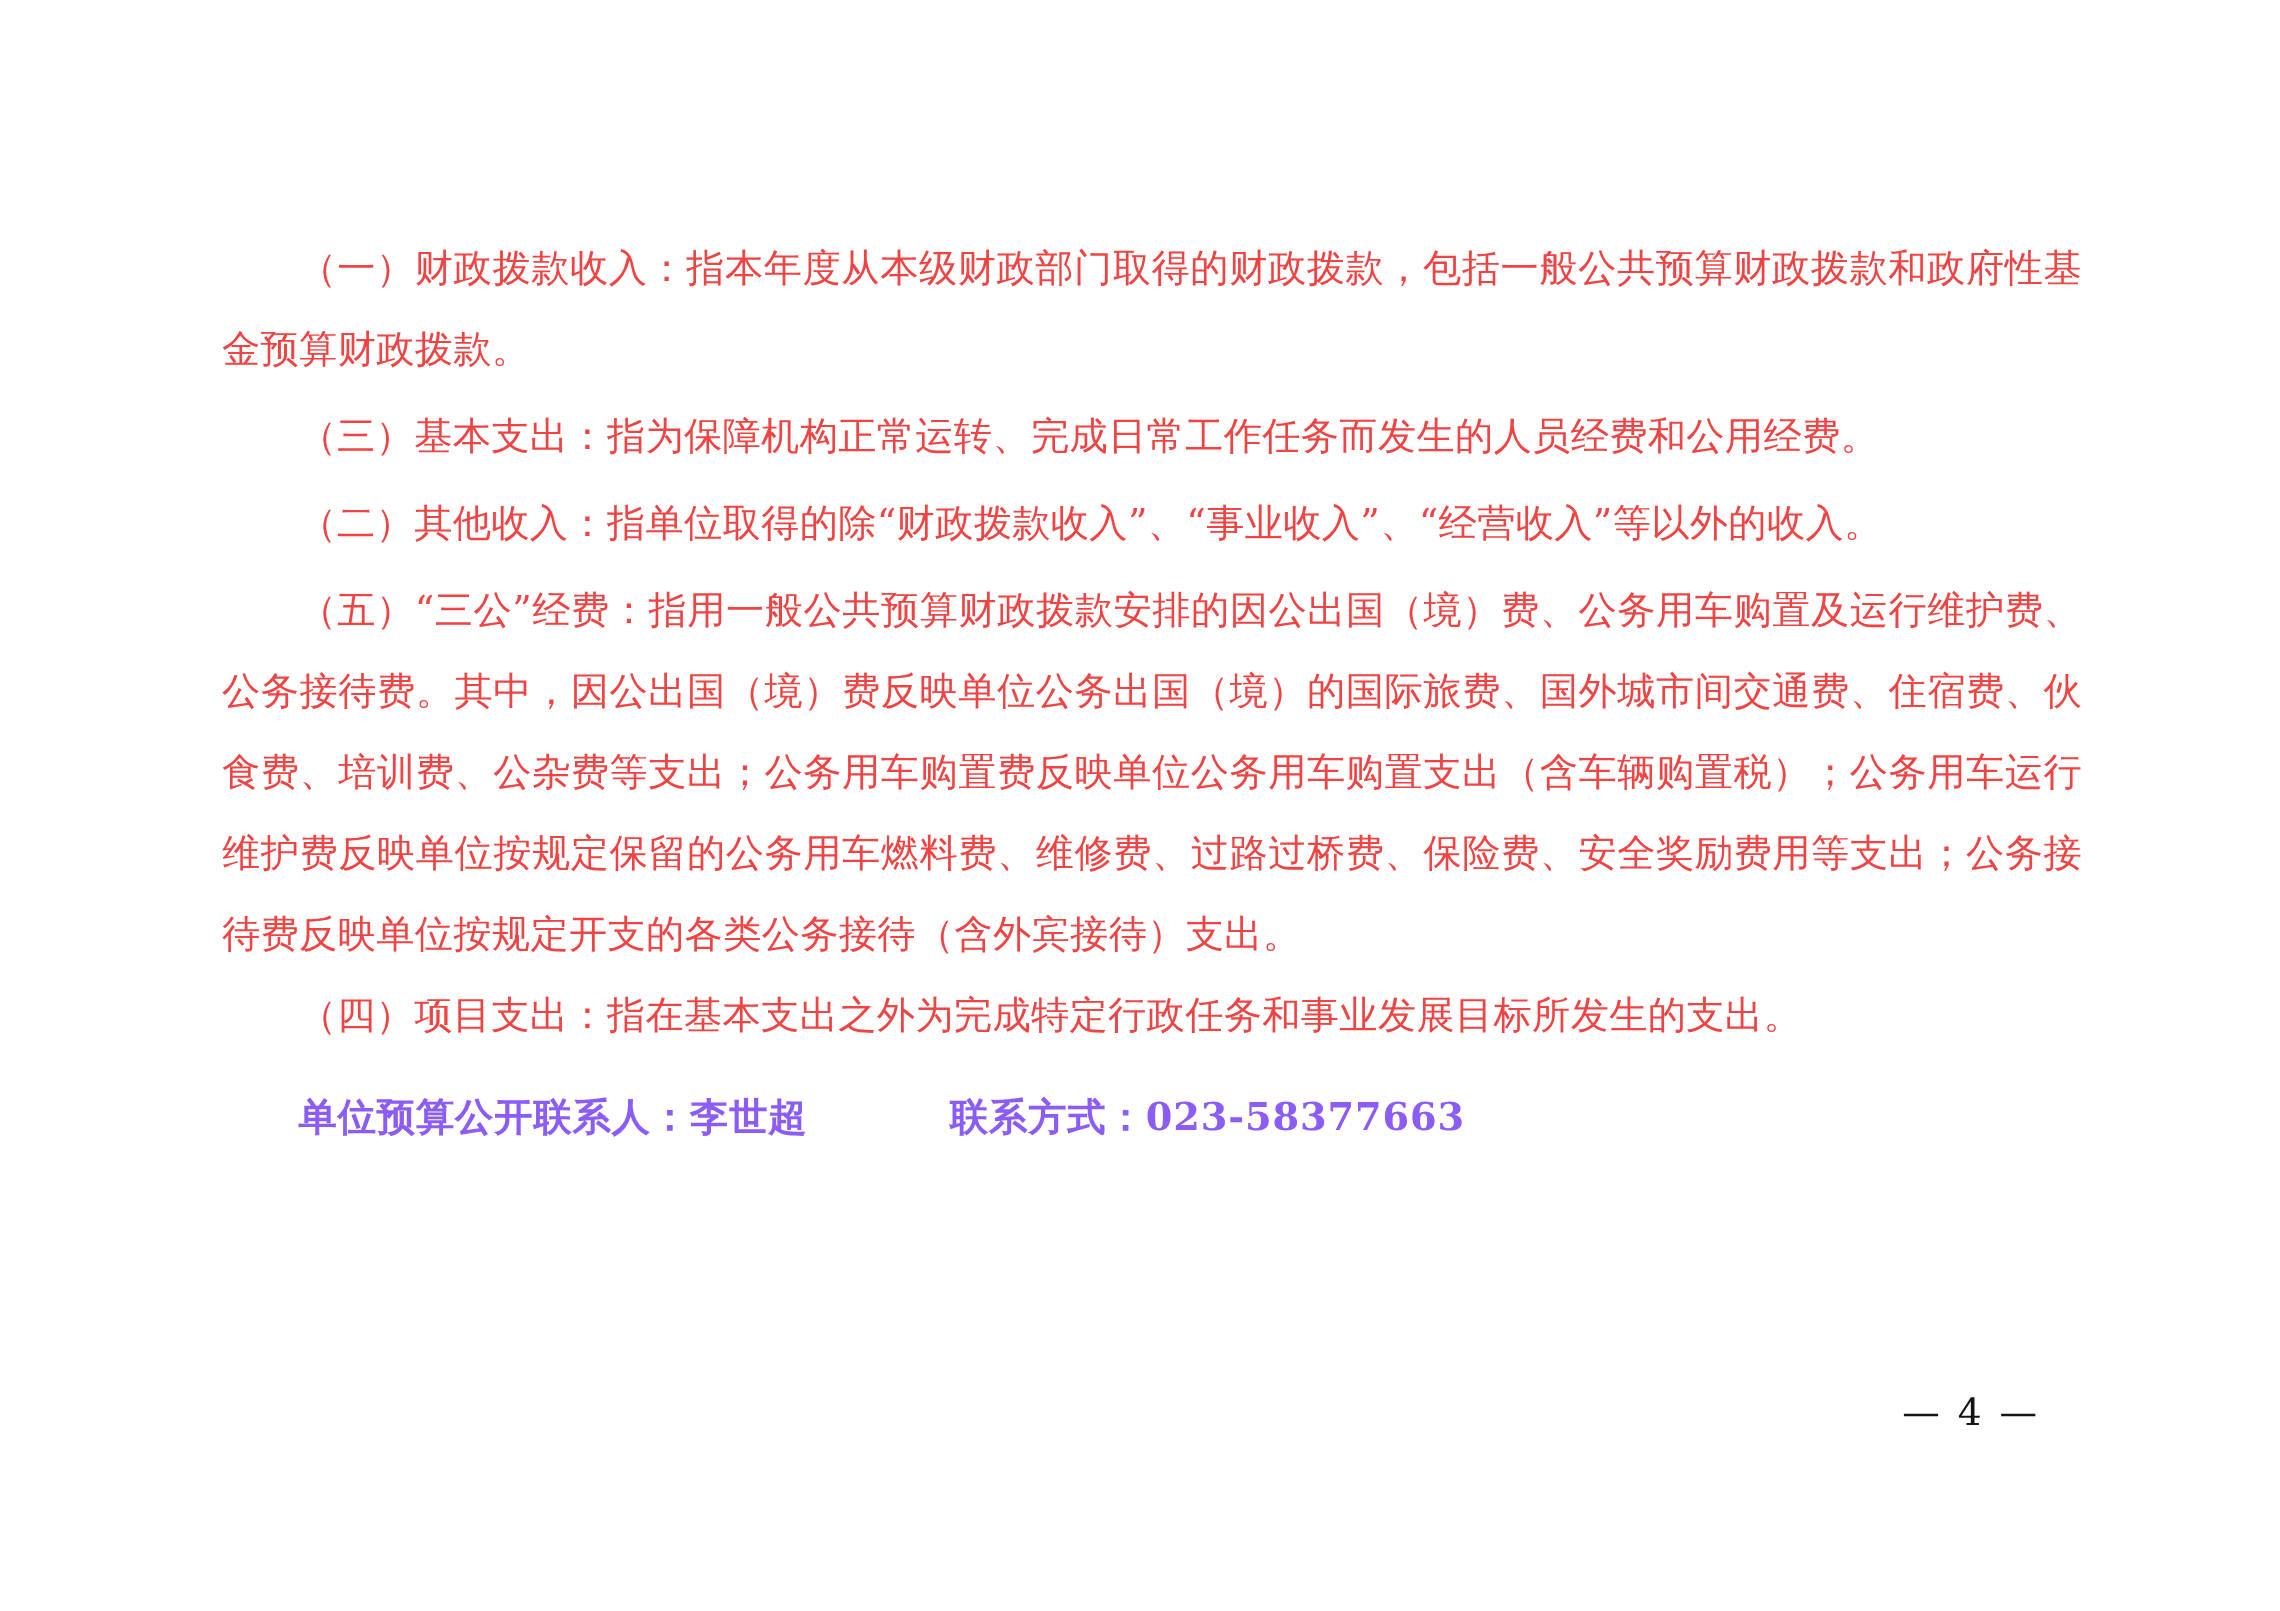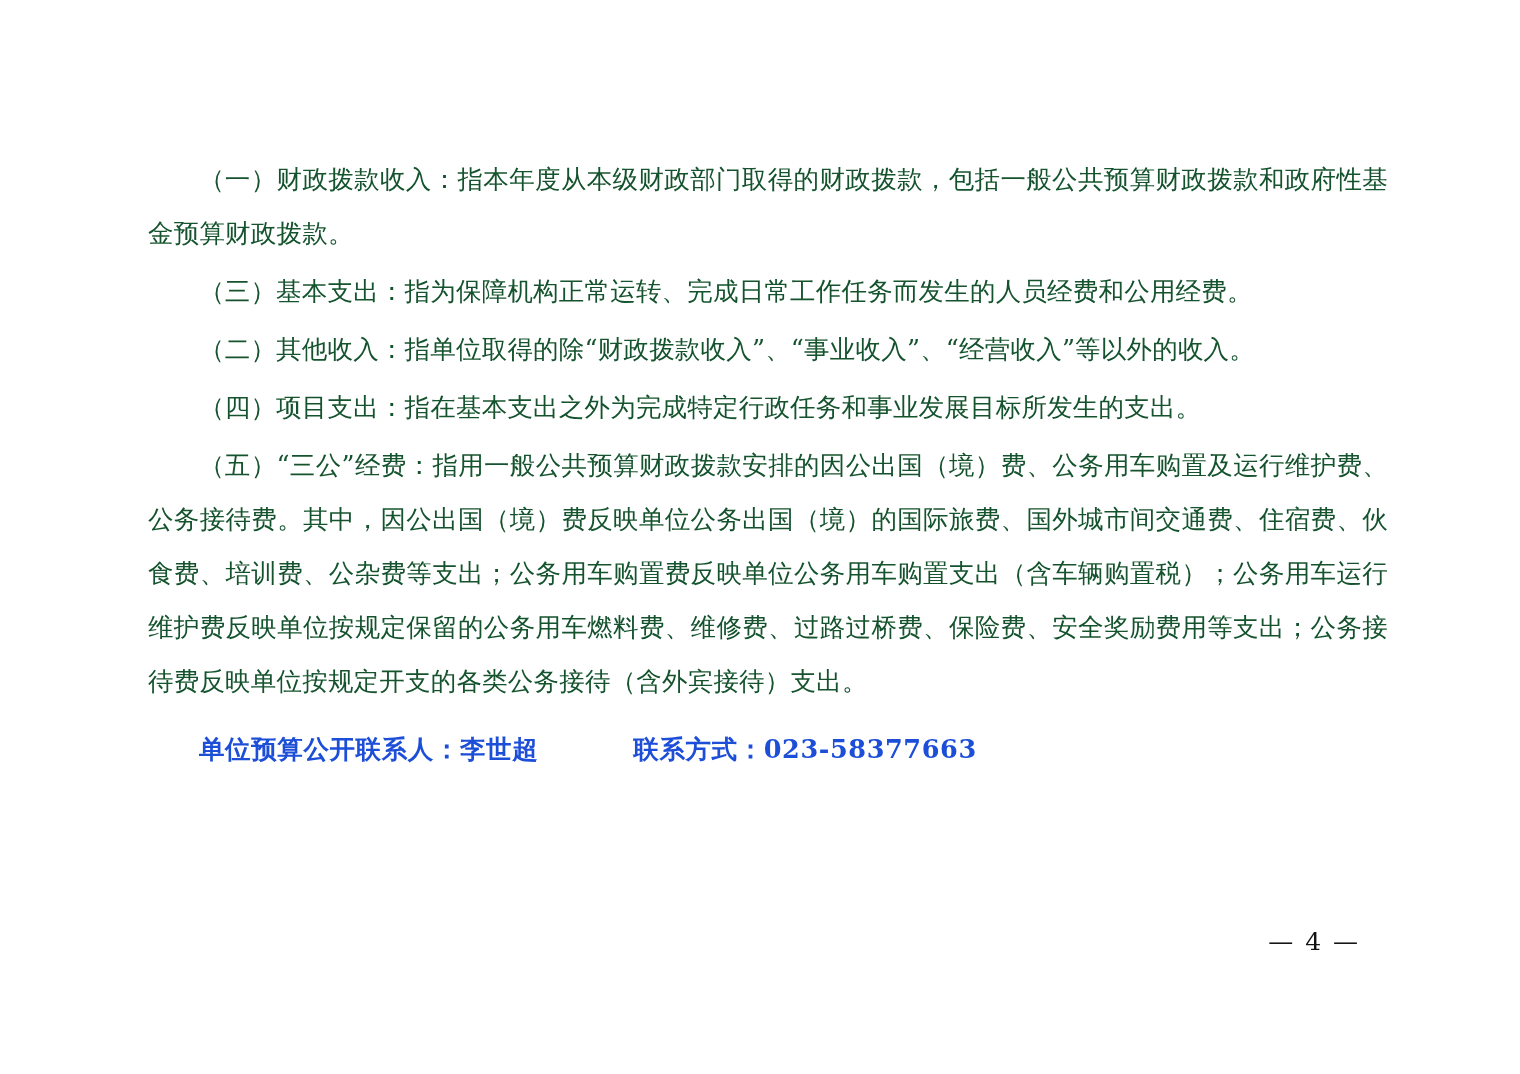--- a/index.html
+++ b/index.html
@@ -30,33 +30,33 @@
     width: 1240px;
   }
   p.para {
     margin: 0 0 4px 0;
     font-size: 25.5px;
     line-height: 54px;
     text-align: justify;
     text-justify: inter-ideograph;
     text-indent: 2em;
     letter-spacing: 0.2px;
-    color: #14532d;
+    color: #ef4444;
   }
   p.para.tight {
     margin-bottom: 0;
   }
   .contact-line {
     margin-top: 14px;
     font-size: 25.5px;
     line-height: 54px;
     text-indent: 2em;
     font-weight: bold;
     letter-spacing: 0.6px;
-    color: #1d4ed8;
+    color: #8b5cf6;
   }
   .contact-line .gap {
     display: inline-block;
     width: 76px;
   }
   .page-number {
     position: absolute;
     right: 160px;
     bottom: 118px;
     font-size: 25px;
@@ -67,22 +67,22 @@
 </style>
 </head>
 <body>
 
 <div class="page">
   <div class="content">
 
     <p class="para">（一）财政拨款收入：指本年度从本级财政部门取得的财政拨款，包括一般公共预算财政拨款和政府性基金预算财政拨款。</p>
     <p class="para">（三）基本支出：指为保障机构正常运转、完成日常工作任务而发生的人员经费和公用经费。</p>
     <p class="para">（二）其他收入：指单位取得的除“财政拨款收入”、“事业收入”、“经营收入”等以外的收入。</p>
+    <p class="para tight">（五）“三公”经费：指用一般公共预算财政拨款安排的因公出国（境）费、公务用车购置及运行维护费、公务接待费。其中，因公出国（境）费反映单位公务出国（境）的国际旅费、国外城市间交通费、住宿费、伙食费、培训费、公杂费等支出；公务用车购置费反映单位公务用车购置支出（含车辆购置税）；公务用车运行维护费反映单位按规定保留的公务用车燃料费、维修费、过路过桥费、保险费、安全奖励费用等支出；公务接待费反映单位按规定开支的各类公务接待（含外宾接待）支出。</p>
     <p class="para">（四）项目支出：指在基本支出之外为完成特定行政任务和事业发展目标所发生的支出。</p>
-    <p class="para tight">（五）“三公”经费：指用一般公共预算财政拨款安排的因公出国（境）费、公务用车购置及运行维护费、公务接待费。其中，因公出国（境）费反映单位公务出国（境）的国际旅费、国外城市间交通费、住宿费、伙食费、培训费、公杂费等支出；公务用车购置费反映单位公务用车购置支出（含车辆购置税）；公务用车运行维护费反映单位按规定保留的公务用车燃料费、维修费、过路过桥费、保险费、安全奖励费用等支出；公务接待费反映单位按规定开支的各类公务接待（含外宾接待）支出。</p>
 
     <div class="contact-line">
       <span>单位预算公开联系人：李世超</span>
       <span class="gap"></span>
       <span>联系方式：023-58377663</span>
     </div>
 
   </div>
 
   <div class="page-number">— 4 —</div>

